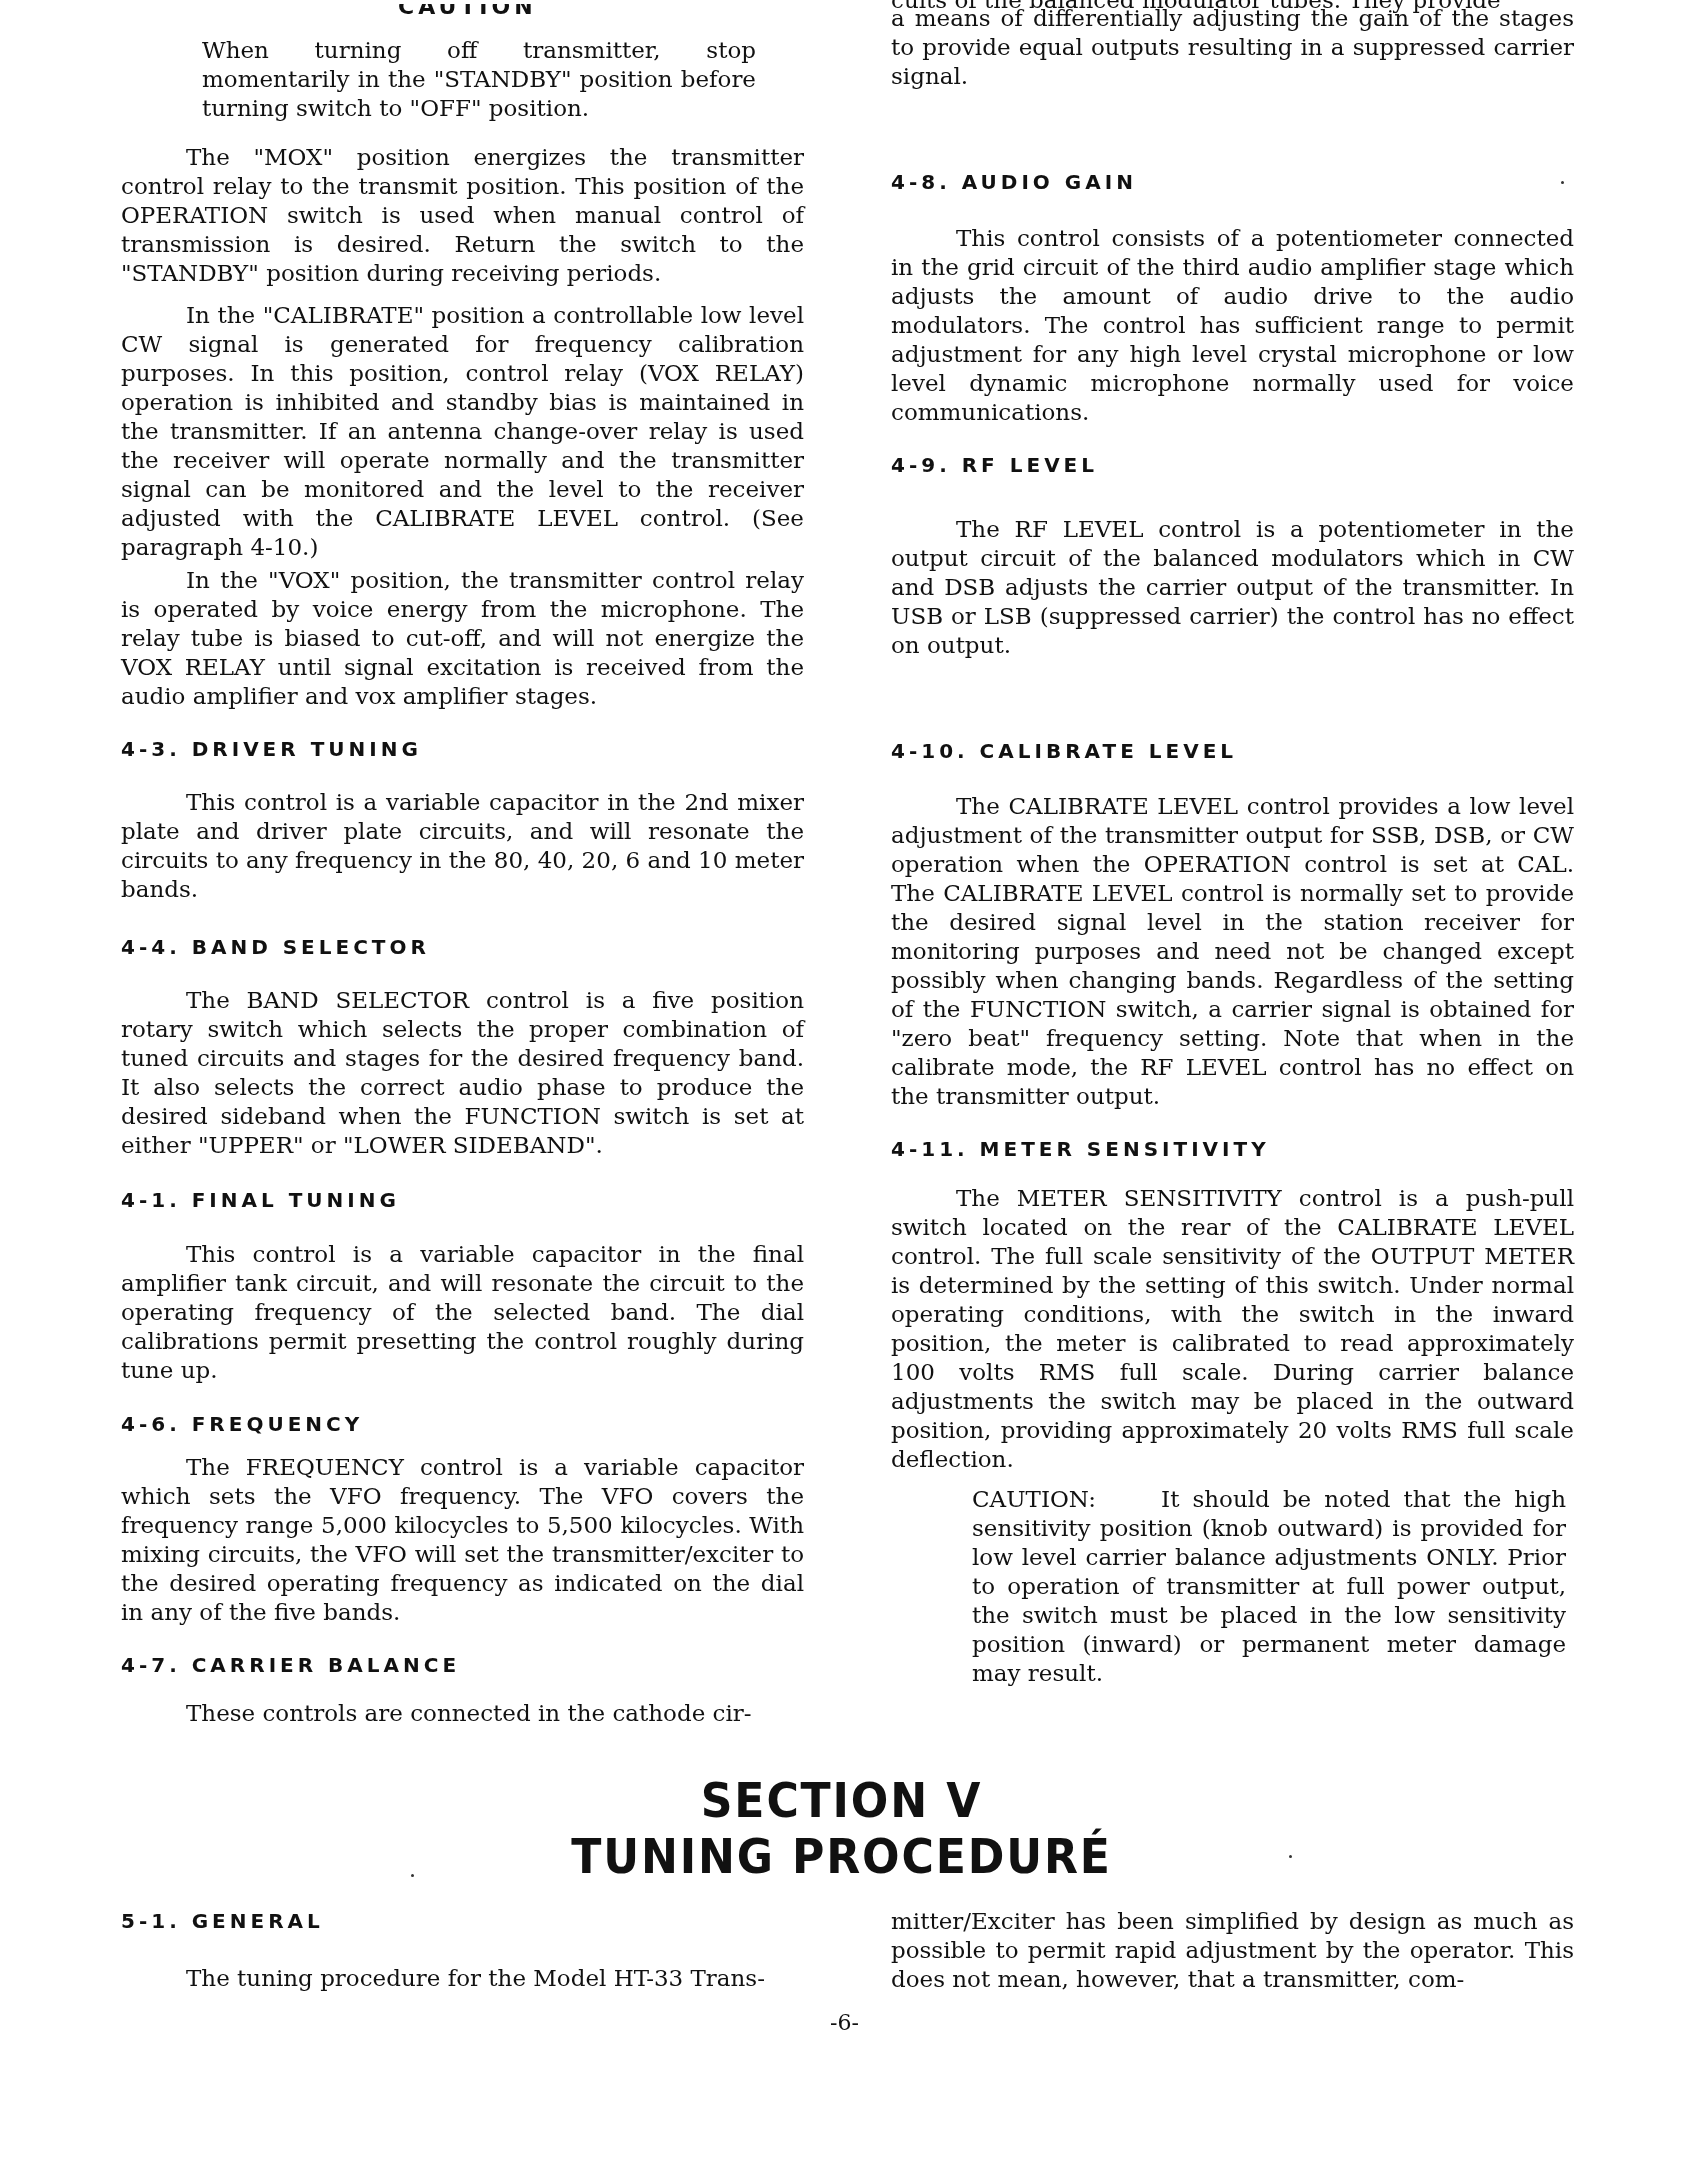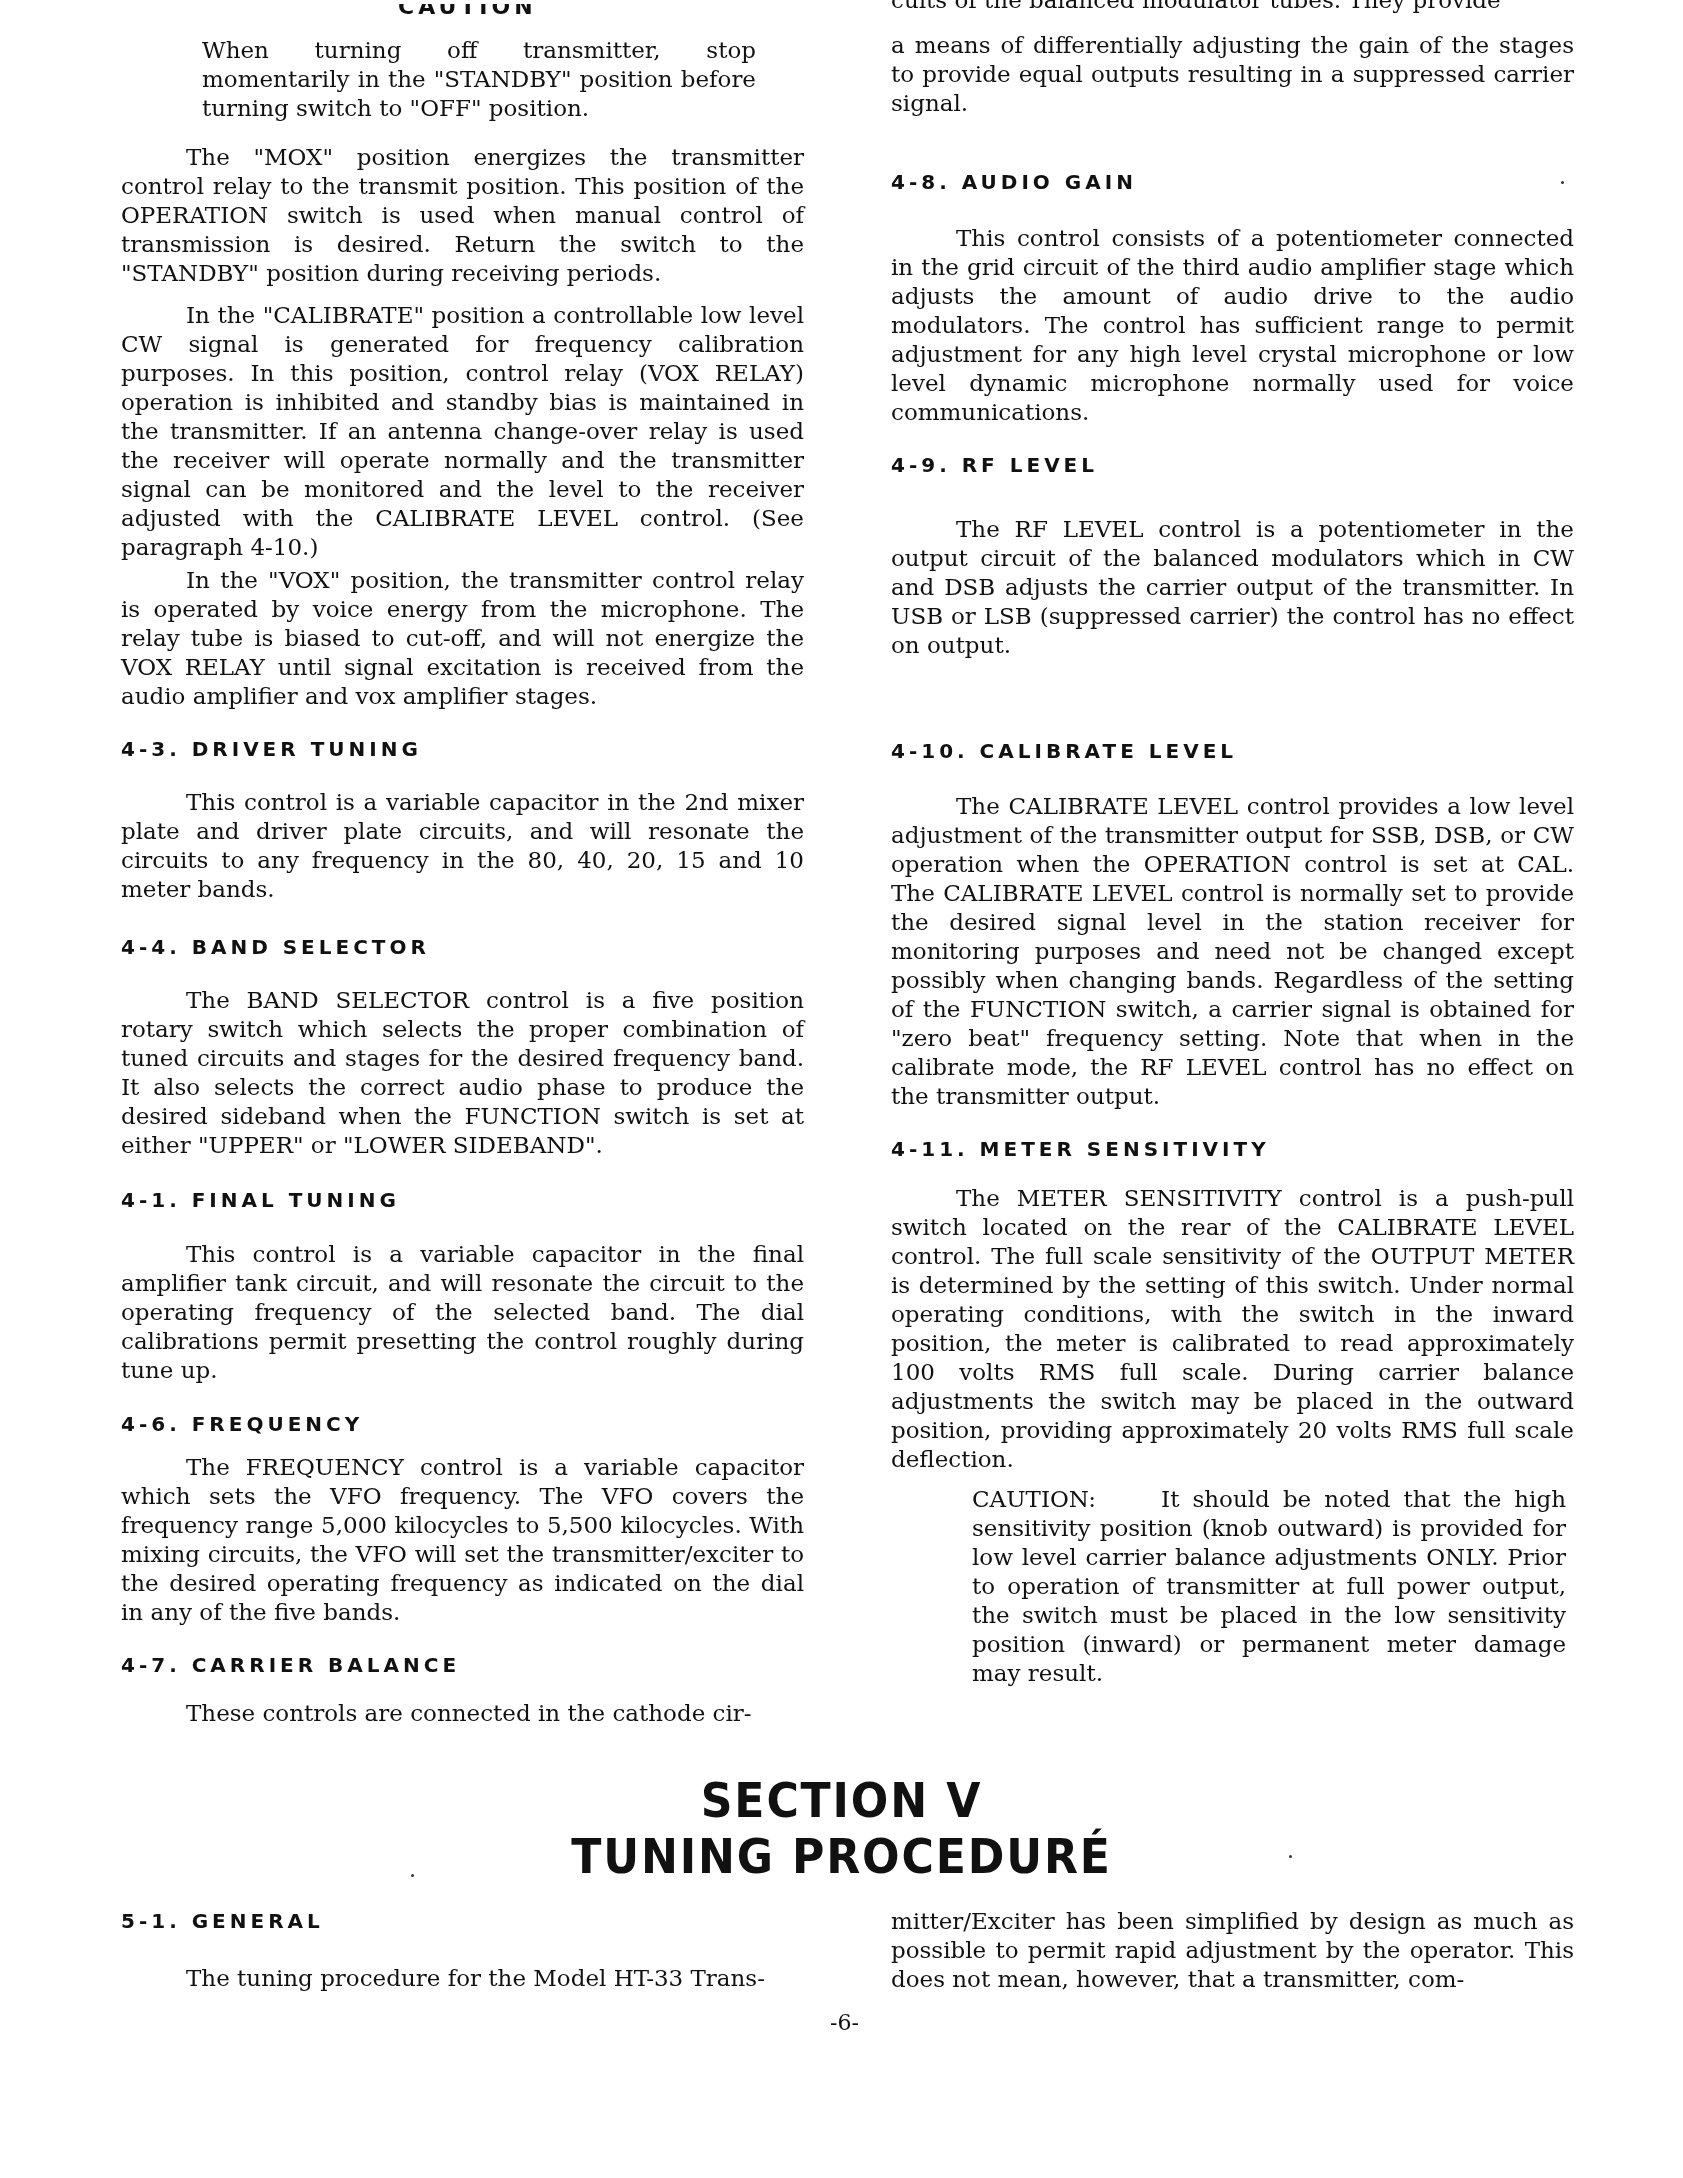--- a/index.html
+++ b/index.html
@@ -41,21 +41,21 @@
     </div>
     <div class="blk" style="top:301px;">
       <p class="indent">In the "CALIBRATE" position a controllable low level CW signal is generated for frequency calibration purposes. In this position, control relay (VOX RELAY) operation is inhibited and standby bias is maintained in the transmitter. If an antenna change-over relay is used the receiver will operate normally and the transmitter signal can be monitored and the level to the receiver adjusted with the CALIBRATE LEVEL control. (See paragraph 4-10.)</p>
     </div>
     <div class="blk" style="top:566px;">
       <p class="indent">In the "VOX" position, the transmitter control relay is operated by voice energy from the microphone. The relay tube is biased to cut-off, and will not energize the VOX RELAY until signal excitation is received from the audio amplifier and vox amplifier stages.</p>
     </div>
 
     <div class="h" style="top:735px;">4-3. DRIVER TUNING</div>
     <div class="blk" style="top:788px;">
-      <p class="indent">This control is a variable capacitor in the 2nd mixer plate and driver plate circuits, and will resonate the circuits to any frequency in the 80, 40, 20, 15 and 10 meter bands.</p>
+      <p class="indent">This control is a variable capacitor in the 2nd mixer plate and driver plate circuits, and will resonate the circuits to any frequency in the 80, 40, 20, 6 and 10 meter bands.</p>
     </div>
 
     <div class="h" style="top:933px;">4-4. BAND SELECTOR</div>
     <div class="blk" style="top:986px;">
       <p class="indent">The BAND SELECTOR control is a five position rotary switch which selects the proper combination of tuned circuits and stages for the desired frequency band. It also selects the correct audio phase to produce the desired sideband when the FUNCTION switch is set at either "UPPER" or "LOWER SIDEBAND".</p>
     </div>
 
     <div class="h" style="top:1186px;">4-1. FINAL TUNING</div>
     <div class="blk" style="top:1240px;">
       <p class="indent">This control is a variable capacitor in the final amplifier tank circuit, and will resonate the circuit to the operating frequency of the selected band. The dial calibrations permit presetting the control roughly during tune up.</p>
@@ -69,21 +69,21 @@
     <div class="h" style="top:1651px;">4-7. CARRIER BALANCE</div>
     <div class="blk" style="top:1699px;">
       <p class="indent">These controls are connected in the cathode cir-</p>
     </div>
   </div>
 
   <div class="col right">
     <div class="cut-top" style="top:-14px; width:683px;">
       <p>cuits of the balanced modulator tubes. They provide</p>
     </div>
-    <div class="blk" style="top:31px;">
+    <div class="blk" style="top:4px;">
       <p>a means of differentially adjusting the gain of the stages to provide equal outputs resulting in a suppressed carrier signal.</p>
     </div>
 
     <div class="h" style="top:168px;">4-8. AUDIO GAIN</div>
     <div class="blk" style="top:224px;">
       <p class="indent">This control consists of a potentiometer connected in the grid circuit of the third audio amplifier stage which adjusts the amount of audio drive to the audio modulators. The control has sufficient range to permit adjustment for any high level crystal microphone or low level dynamic microphone normally used for voice communications.</p>
     </div>
 
     <div class="h" style="top:451px;">4-9. RF LEVEL</div>
     <div class="blk" style="top:515px;">

